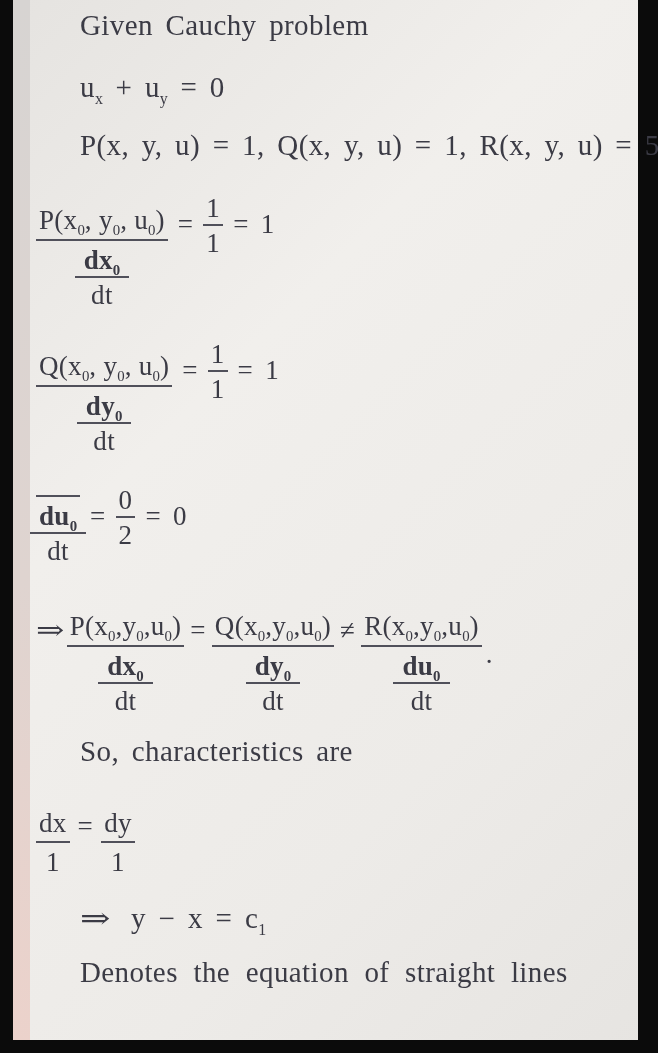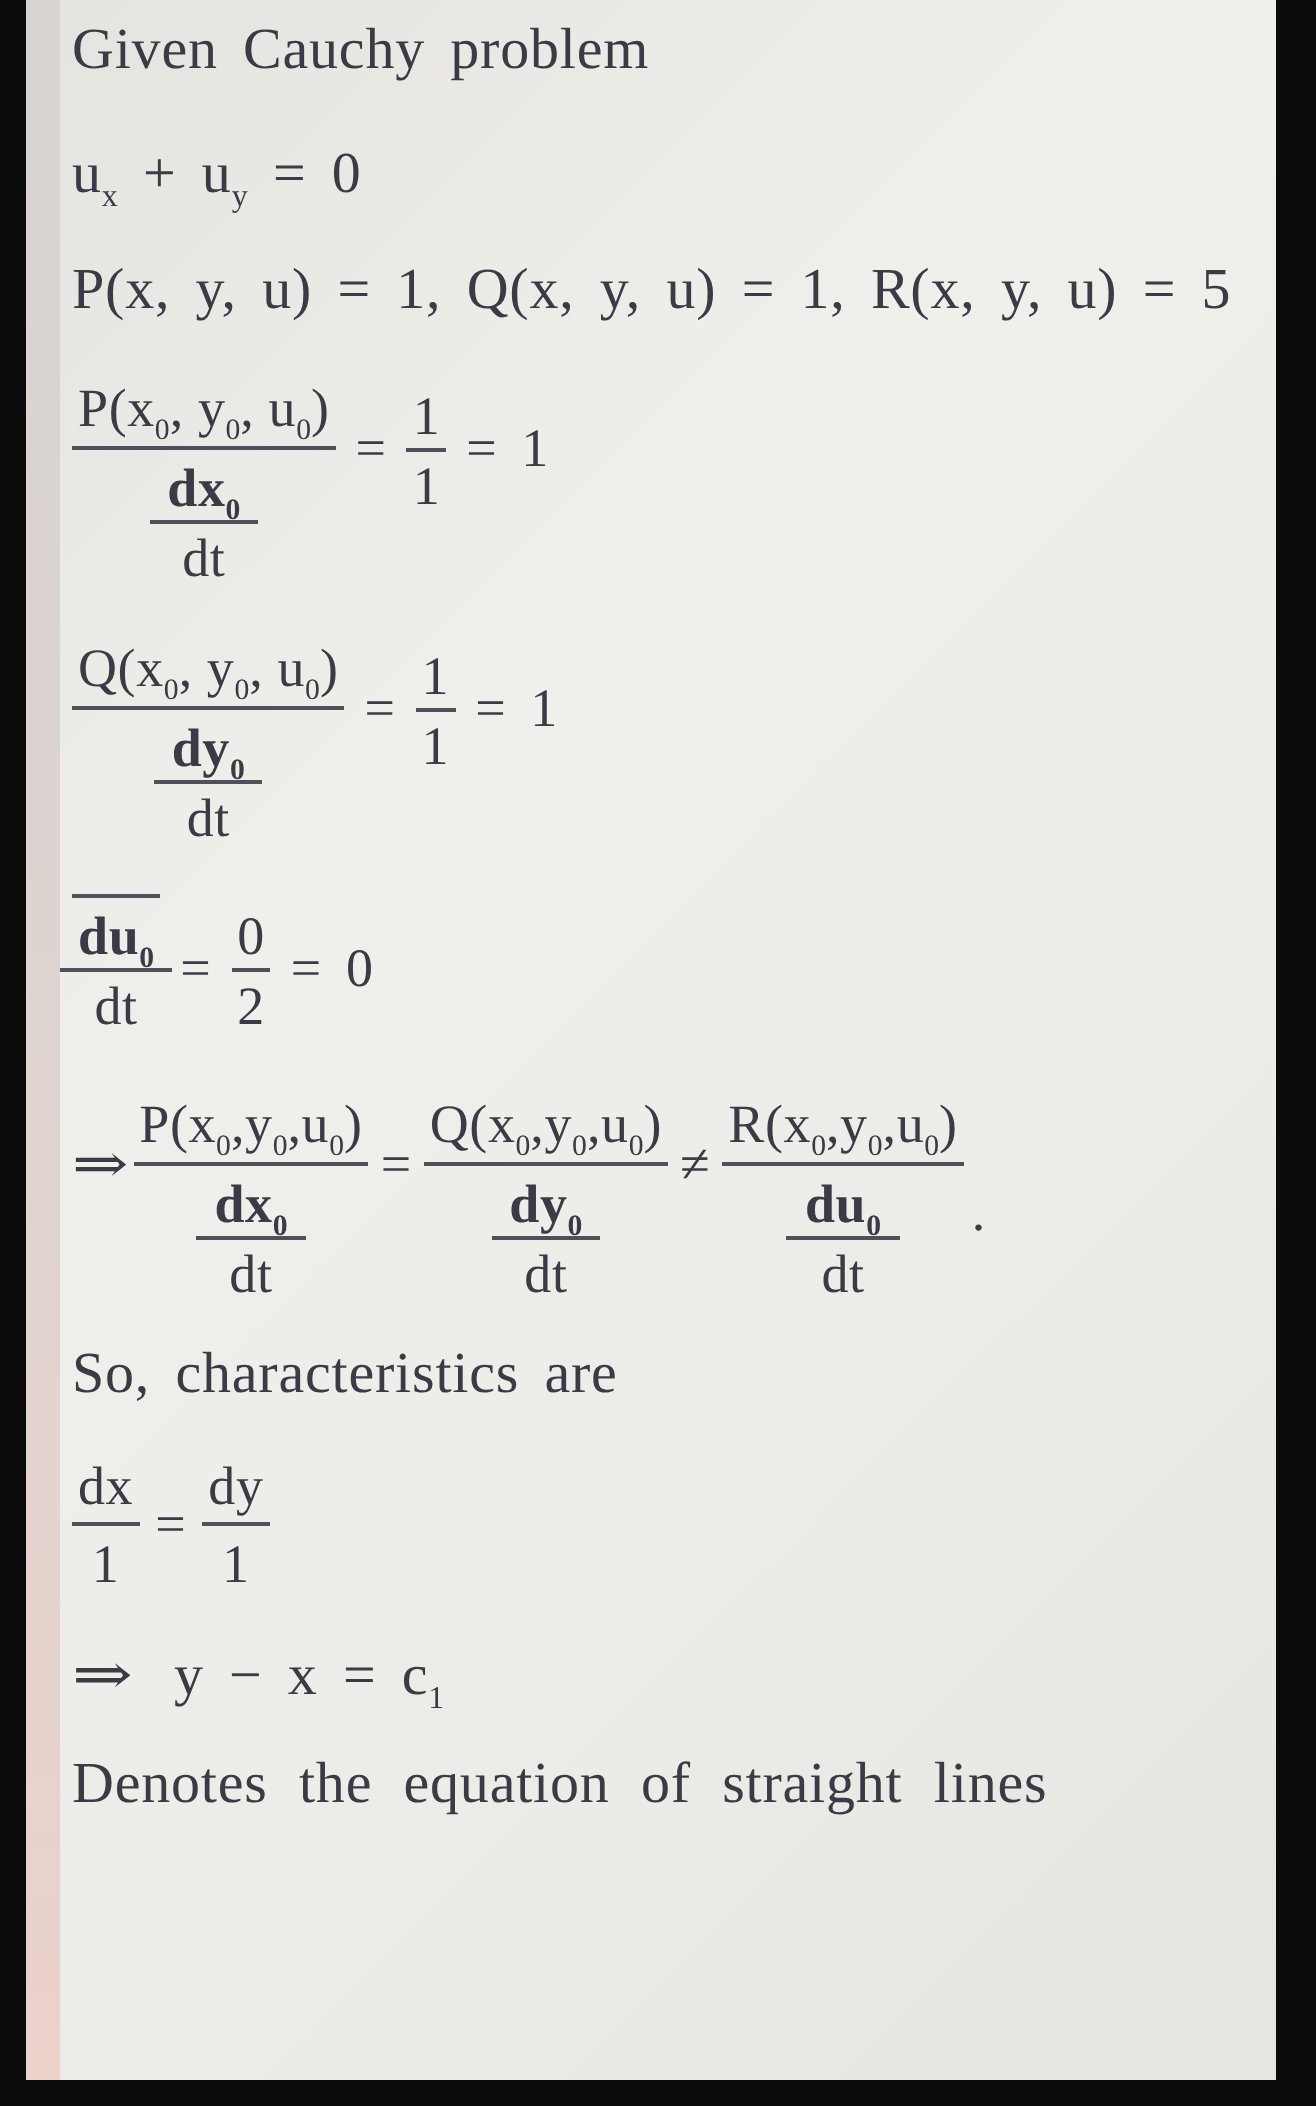--- a/index.html
+++ b/index.html
@@ -27,32 +27,33 @@
   .edge-right{ right:0; top:0; bottom:0; width:20px; background:var(--black); }
   .edge-bottom{ left:13px; right:0; bottom:0; height:13px; background:var(--black); }
 
   .content{
     position:absolute; left:36px; right:28px; top:6px; bottom:16px;
   }
   .line{
     font-size:29px; line-height:38px;
     letter-spacing:.4px; word-spacing:5px;
     white-space:nowrap;
+    margin-left:44px;
   }
   sub{ font-size:.55em; line-height:0; letter-spacing:0; }
   .mt-sm{ margin-top:16px; }
   .mt-md{ margin-top:20px; }
   .mt-lg{ margin-top:24px; }
 
   .arrow{ display:inline-block; letter-spacing:0; transform:scaleX(1.25); transform-origin:left center; margin-right:14px; }
   .let-arrow{ margin-left:62px; margin-right:6px; }
 
   
   .eqrow{ display:flex; align-items:flex-start; font-size:27px; letter-spacing:.3px; }
-  .frac{ display:inline-flex; flex-direction:column; align-items:center; text-align:center; }
+  .frac{ display:inline-flex; flex-direction:column; align-items:center; text-align:center;margin-top:16px; }
   .frac .num{ line-height:36px; padding:0 3px; white-space:nowrap; }
   .frac .bar{ width:100%; height:2px; background:var(--bar); margin:1px 0 2px; }
   .frac .den{ line-height:32px; white-space:nowrap; }
   .inner{ margin-top:2px; }
   .inner .num{ line-height:30px;font-weight:bold; }
   .inner .bar{ width:calc(100% + 12px); }
   .inner .den{ line-height:30px; }
   .op{ line-height:34px; margin-top:21px; padding:0 10px; }
   .frac.small{ margin-top:7px; }
   .frac.small .num{ line-height:30px; }

